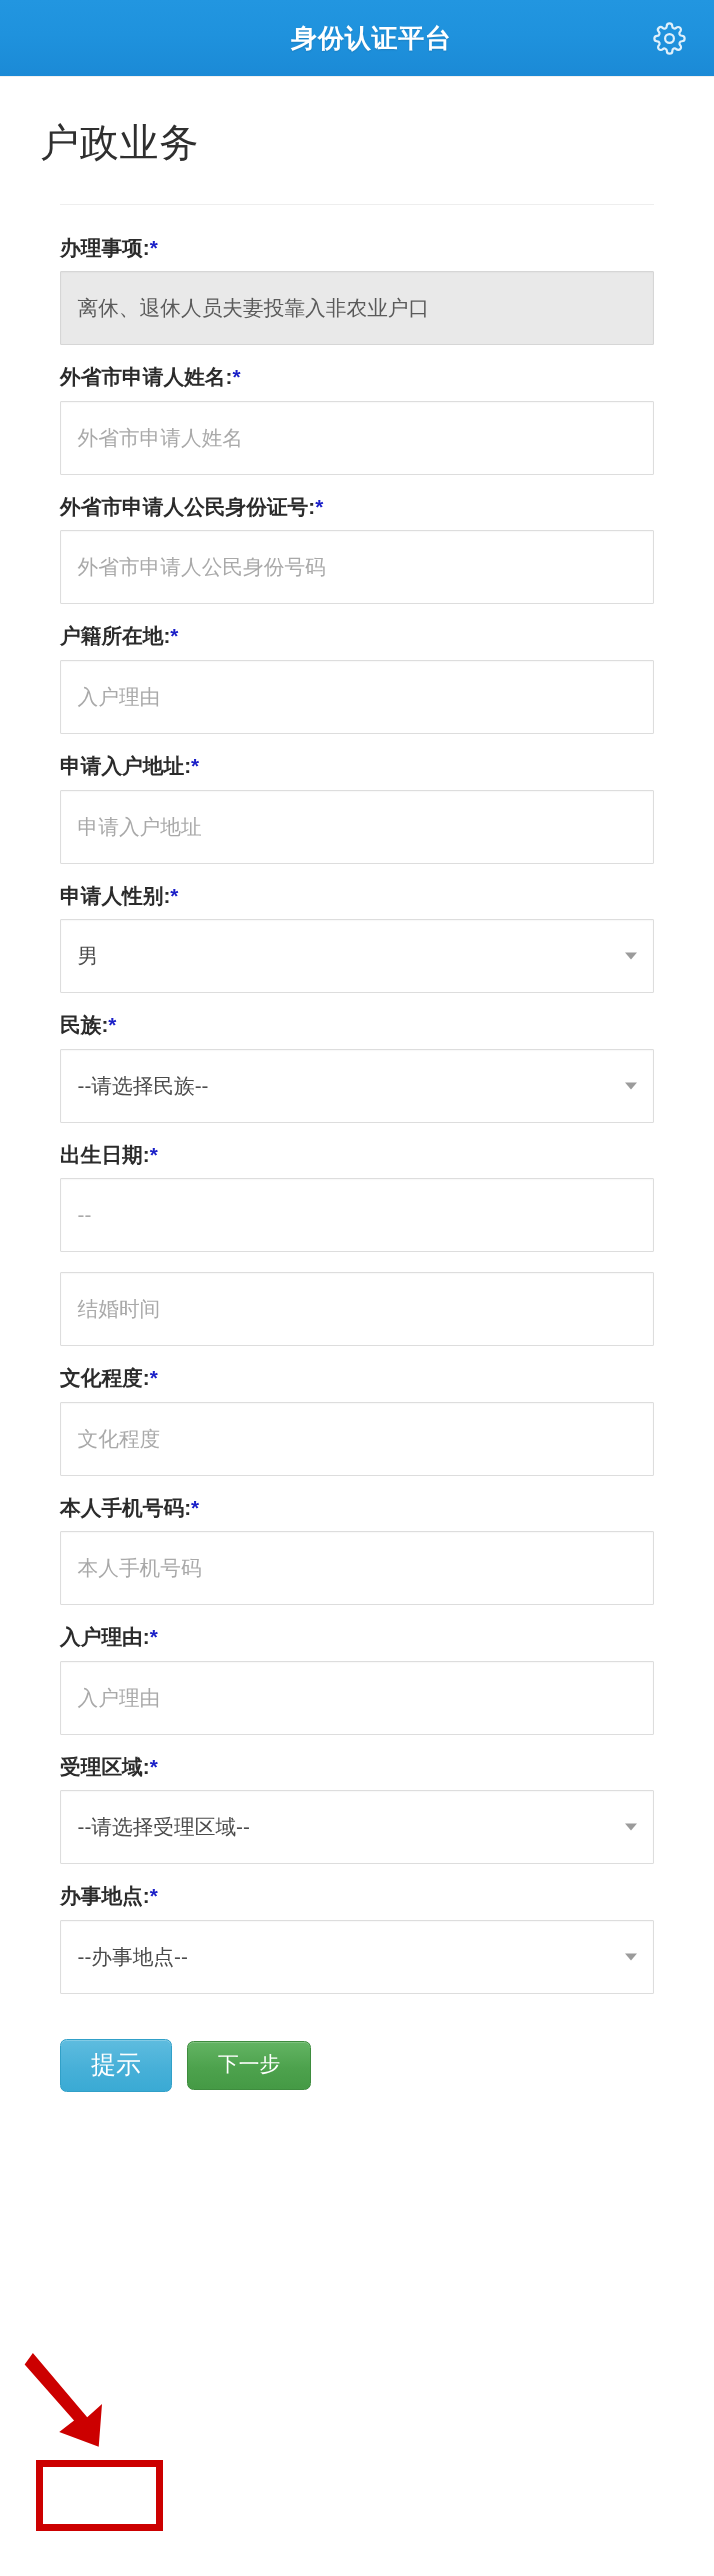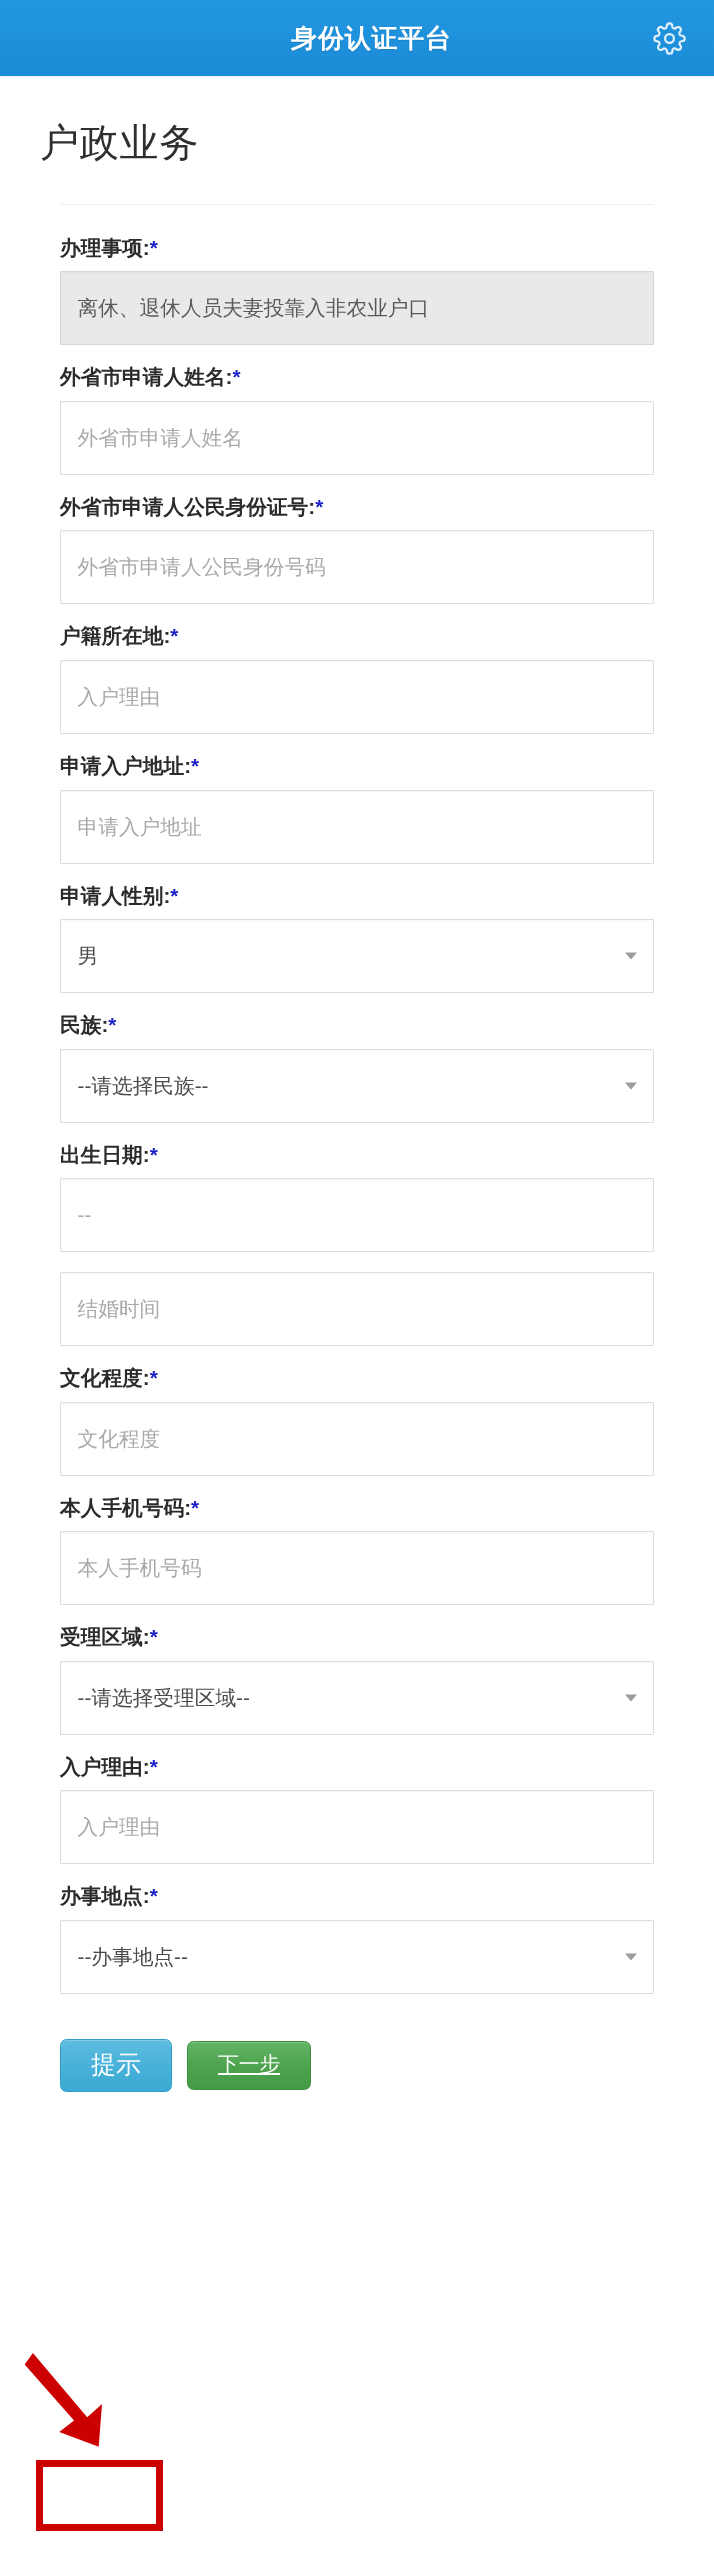--- a/index.html
+++ b/index.html
@@ -171,21 +171,20 @@
     color: #ffffff;
     background: linear-gradient(to bottom, #63b463 0%, #4da24d 55%, #459a45 100%);
     border: 0.8px solid #3e8c3e;
     border-radius: 6.6px;
     padding: 12.4px 30px 14px 30px;
     line-height: 1;
     margin-left: 15px;
     cursor: pointer;
     box-shadow: inset 0 0.8px 0 rgba(255,255,255,0.25);
     font-family: "Liberation Sans", "DejaVu Sans", sans-serif;
-    text-decoration: underline;
   }
   
   .highlight-box {
     position: absolute;
     left: 36px;
     top: 2460px;
     width: 127px;
     height: 71px;
     border: 7.4px solid #cc0000;
     box-sizing: border-box;
@@ -275,33 +274,33 @@
       <div class="field-label"><span>文化程度:</span><span class="req">*</span></div>
       <div class="control placeholder">文化程度</div>
     </div>
 
     <div class="field">
       <div class="field-label"><span>本人手机号码:</span><span class="req">*</span></div>
       <div class="control placeholder">本人手机号码</div>
     </div>
 
     <div class="field">
+      <div class="field-label"><span>入户理由:</span><span class="req">*</span></div>
+      <div class="control placeholder">入户理由</div>
+    </div>
+
+    <div class="field">
       <div class="field-label"><span>受理区域:</span><span class="req">*</span></div>
       <div class="control select">
         <span>--请选择受理区域--</span>
         <span class="chev"></span>
       </div>
     </div>
 
     <div class="field">
-      <div class="field-label"><span>入户理由:</span><span class="req">*</span></div>
-      <div class="control placeholder">入户理由</div>
-    </div>
-
-    <div class="field">
       <div class="field-label"><span>办事地点:</span><span class="req">*</span></div>
       <div class="control select">
         <span>--办事地点--</span>
         <span class="chev"></span>
       </div>
     </div>
 
   </div>
 
   <div class="actions">

